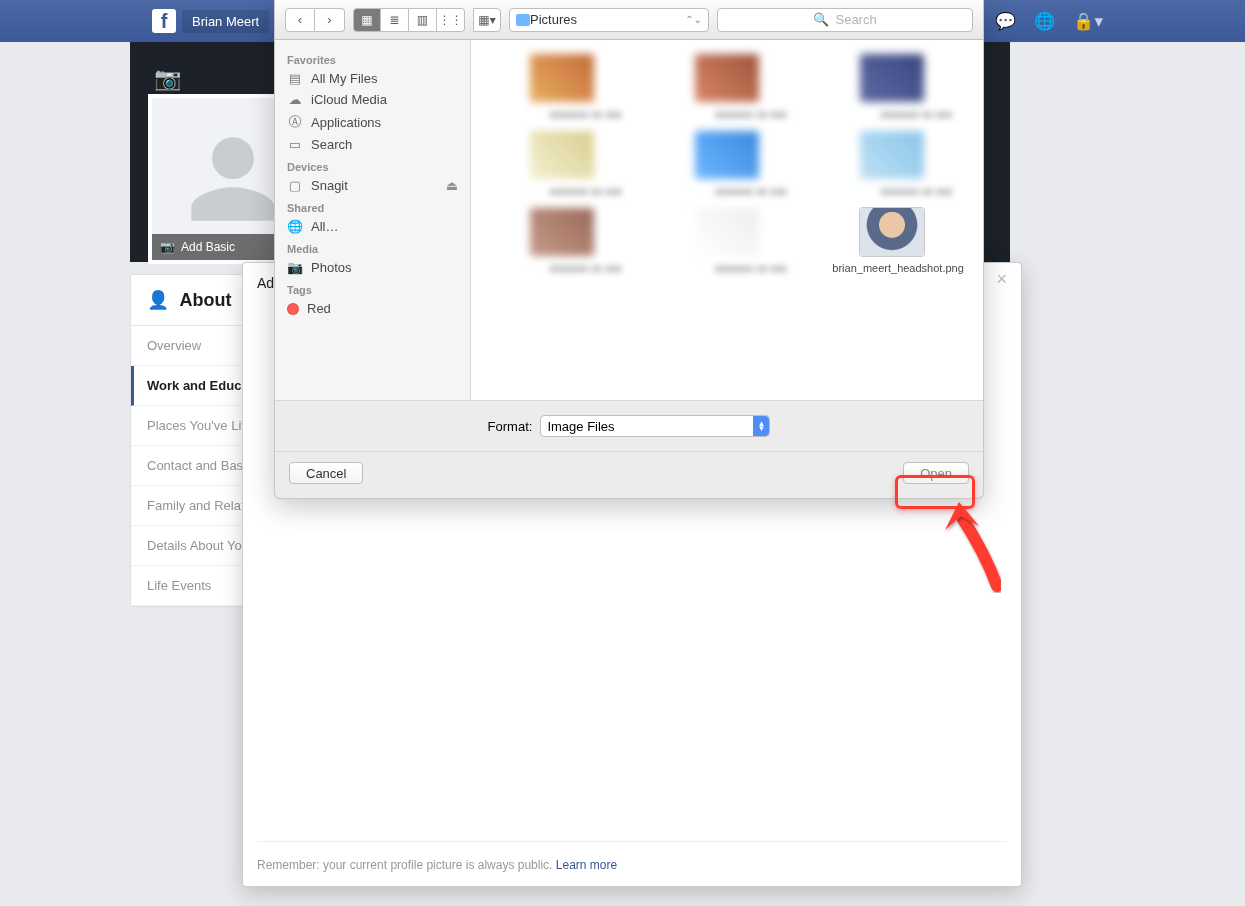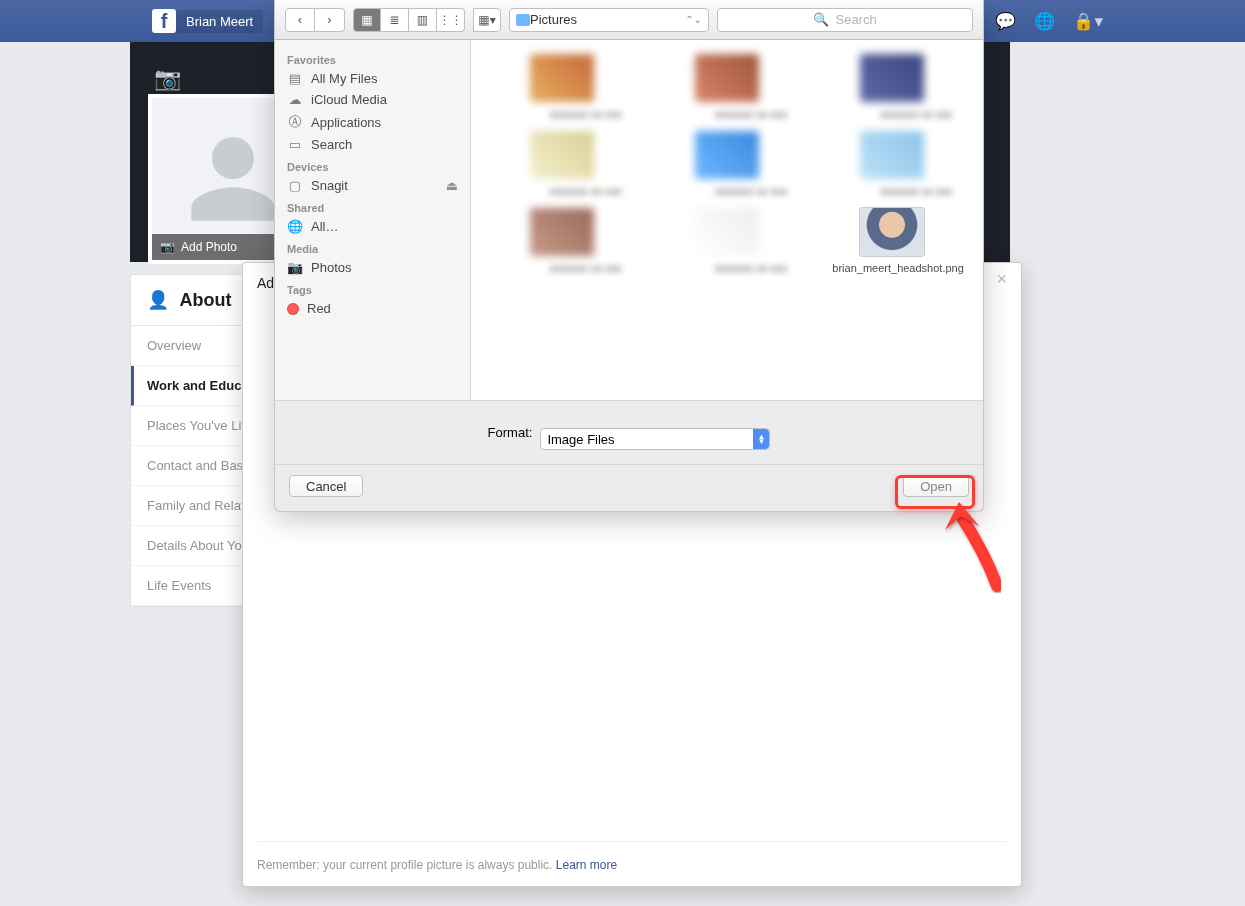--- a/index.html
+++ b/index.html
@@ -1,21 +1,21 @@
 <!DOCTYPE html>
 <html><head>
 <meta charset="utf-8">
 <style>
 * { margin:0; padding:0; box-sizing:border-box; font-family: -apple-system, "Helvetica Neue", Arial, sans-serif; }
 body { background:#e9eaed; width:1245px; height:906px; overflow:hidden; position:relative; }
 
 
 .fb-top { position:absolute; top:0; left:0; right:0; height:42px; background:#3b5998; background:linear-gradient(#4c69a5,#3b5998); display:flex; align-items:center; padding:0 12px; color:#fff; }
 .fb-logo { width:24px; height:24px; background:#fff; color:#3b5998; font-weight:bold; font-size:20px; display:flex; align-items:flex-end; justify-content:center; border-radius:3px; margin-left:140px; }
-.fb-name { background:rgba(0,0,0,.12); padding:4px 10px; border-radius:2px; font-size:13px; }
+.fb-name { background:rgba(0,0,0,.12); padding:4px 10px; border-radius:2px; margin-left:6px; font-size:13px; }
 .fb-right { margin-left:auto; margin-right:130px; display:flex; gap:18px; align-items:center; color:#c7d1e8; }
 .fb-right span { font-size:17px; }
 
 
 .page { position:absolute; top:42px; left:130px; width:880px; }
 .cover { height:220px; background:#1d2129; position:relative; }
 .cover-cam { position:absolute; top:24px; left:24px; color:#aeb4bd; font-size:22px; }
 .avatar-box { position:absolute; left:18px; bottom:-2px; width:170px; height:170px; background:#fff; border:4px solid #fff; }
 .avatar-ph { width:100%; height:100%; background:#f0f2f5; display:flex; align-items:center; justify-content:center; }
 .avatar-ph svg { width:100px; height:100px; fill:#c9cdd2; }
@@ -59,21 +59,21 @@
 .sb-item .eject { position:absolute; right:12px; color:#8e8e93; }
 .tag-dot { width:12px; height:12px; border-radius:50%; border:1px solid rgba(0,0,0,.15); }
 .file-area { flex:1; background:#fff; overflow:hidden; position:relative; }
 .grid { display:grid; grid-template-columns:repeat(3,1fr); gap:10px 0; padding:14px 8px; }
 .cell { display:flex; flex-direction:column; align-items:center; gap:6px; }
 .thumb { width:64px; height:48px; border-radius:3px; filter:blur(4px); }
 .thumb.clear { filter:none; box-shadow:0 0 0 1px #ccc; }
 .fname { font-size:11px; color:#4a4a4a; text-align:right; width:120px; line-height:1.2; filter:blur(3px); }
 .fname.clear { filter:none; }
 .format-row { background:#ececec; border-top:1px solid #d7d7d7; border-bottom:1px solid #d7d7d7; padding:14px; display:flex; align-items:center; justify-content:center; gap:8px; font-size:13px; }
-.format-row select, .format-row .sel { width:230px; height:22px; border:1px solid #bfbfbf; border-radius:4px; background:#fff; font-size:13px; padding:0 6px; display:flex; align-items:center; position:relative;margin-top:13px; }
+.format-row select, .format-row .sel { width:230px; height:22px; border:1px solid #bfbfbf; border-radius:4px; background:#fff; font-size:13px; padding:0 6px; display:flex; align-items:center; position:relative; }
 .sel .chev2 { position:absolute; right:0; top:0; bottom:0; width:16px; background:#4f8ef7; border-radius:0 4px 4px 0; color:#fff; font-size:9px; display:flex; flex-direction:column; align-items:center; justify-content:center; line-height:.6; }
 .btn-row { padding:10px 14px 14px; display:flex; justify-content:space-between; gap:10px; }
 .mac-btn { height:22px; padding:0 16px; border:1px solid #bfbfbf; border-radius:4px; background:linear-gradient(#fff,#f3f3f3); font-size:13px; color:#333; }
 .mac-btn.open { color:#888; }
 .highlight-box { position:absolute; border:3px solid #ff3b30; border-radius:6px; box-shadow:0 2px 6px rgba(255,0,0,.3); pointer-events:none; }
 .arrow { position:absolute; pointer-events:none; }
 </style>
 </head>
 <body>
 
@@ -91,21 +91,21 @@
   <div class="cover">
     <div class="cover-cam">📷</div>
     <div class="avatar-box">
       <div class="avatar-ph">
         <svg viewBox="0 0 24 24">
             <path d="M12 12c2.8 0 5-2.2 5-5s-2.2-5-5-5-5 2.2-5 5 2.2 5 5 5zm0 2c-3.3 0-10 1.7-10 5v3h20v-3c0-3.3-6.7-5-10-5z"></path>
           </svg>
       </div>
       <div class="add-photo">
         <span>📷</span>
-        <span>Add Photo</span>
+        <span>Add Basic</span>
       </div>
     </div>
   </div>
   <div class="content-row">
     <div class="about-card">
       <div class="about-hd">
         <span class="ico">👤</span>
         <span>About</span>
       </div>
       <div class="about-item">Overview</div>

